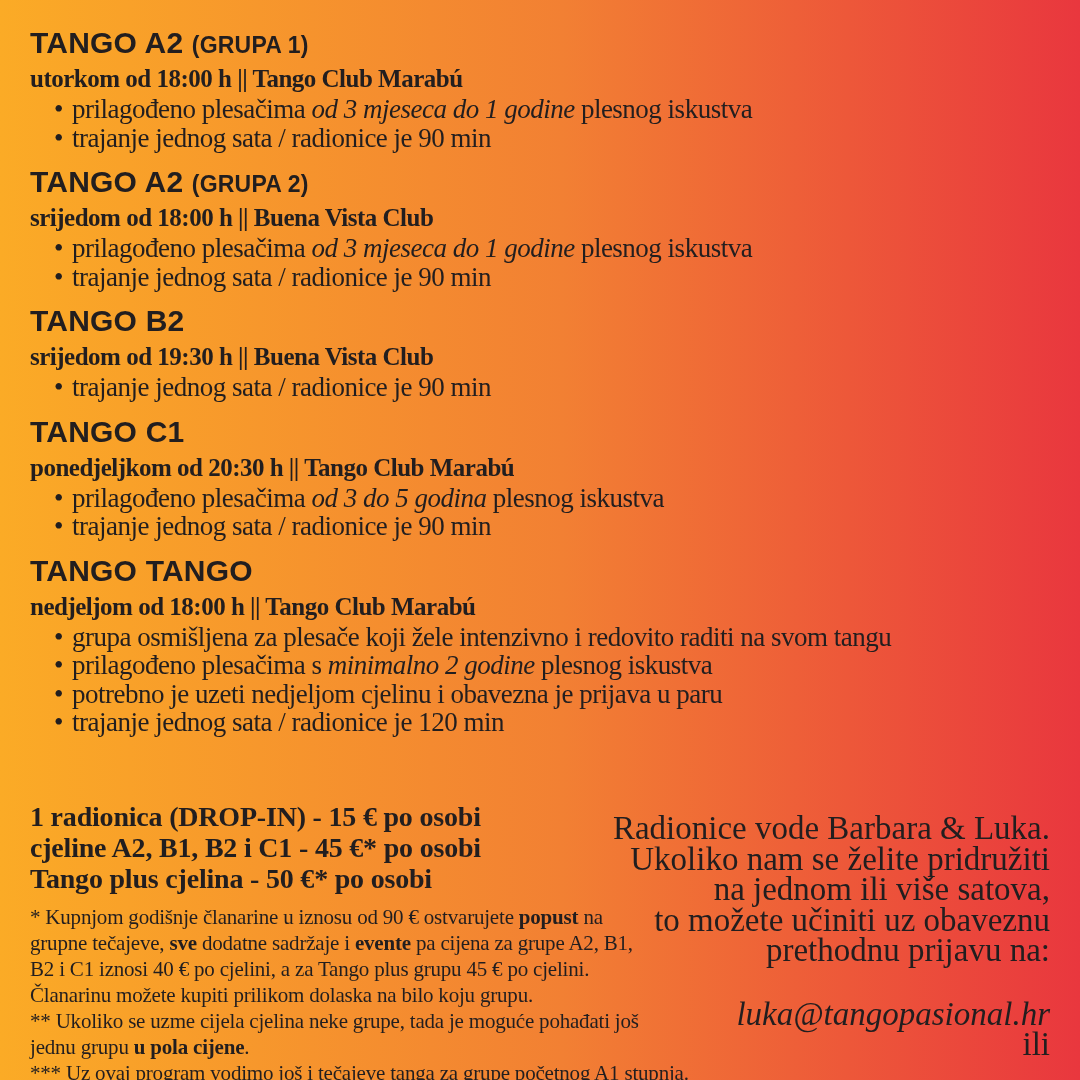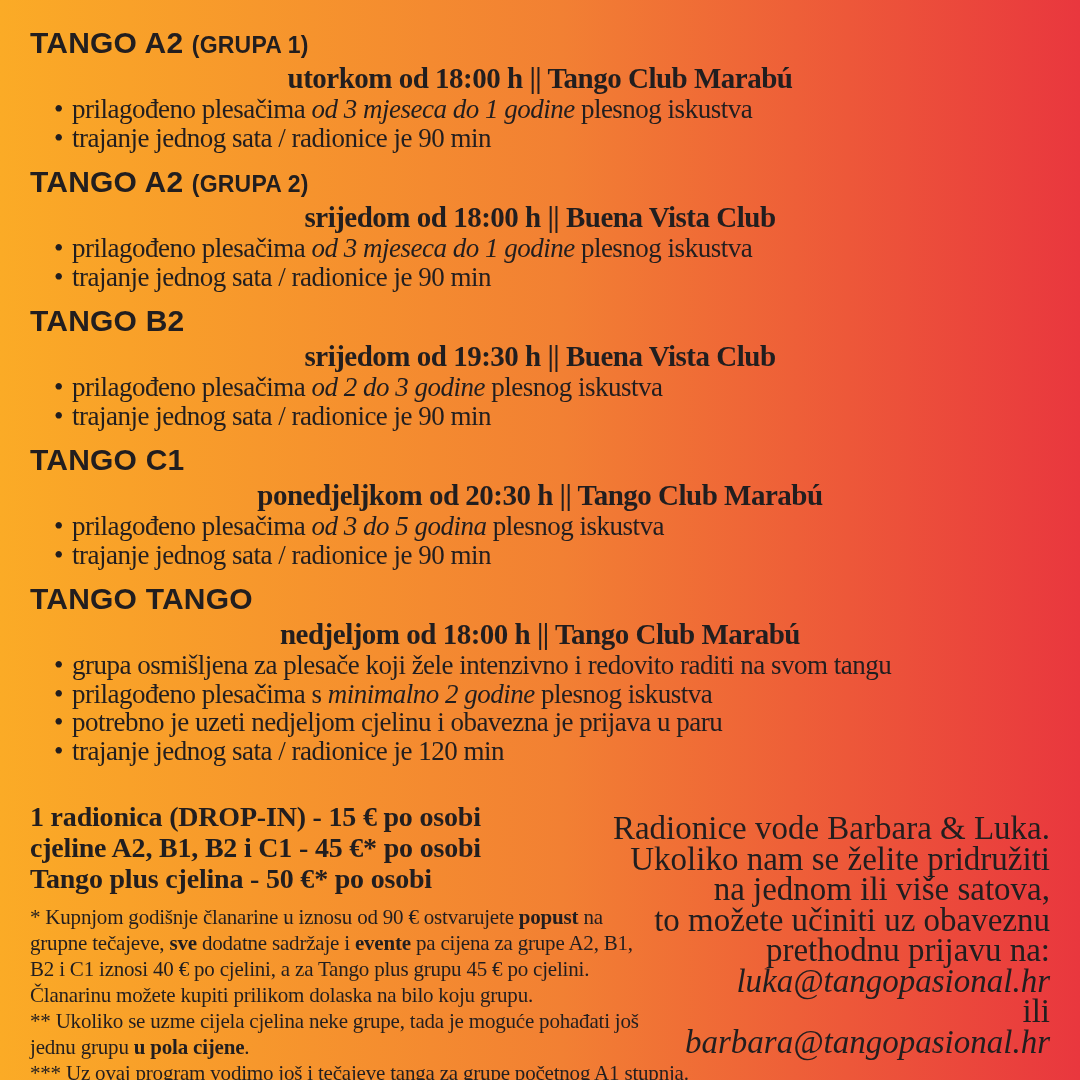--- a/index.html
+++ b/index.html
@@ -13,31 +13,30 @@
     background:linear-gradient(to right,#fbab26 0%,#f28033 52%,#e9373e 100%);
     color:#221e1f;
   }
   section{margin:0 0 13px 0;}
   h2{
     margin:0;font-family:"Liberation Sans", sans-serif;font-weight:bold;
     font-size:30px;line-height:34px;letter-spacing:0.2px;white-space:nowrap;
   }
   h2 .suffix{font-size:23px;margin-top:28px;}
   .schedule{
-    font-weight:bold;font-size:29px;line-height:33px;white-space:nowrap;
+    font-weight:bold;font-size:25px;line-height:33px;white-space:nowrap;
     letter-spacing:-0.5px;
-    text-align:center;
   }
   ul{margin:0;padding:0;list-style:none;}
   li{
     position:relative;font-size:27px;line-height:28.5px;white-space:nowrap;
     padding-left:42px;letter-spacing:-0.5px;
   }
   li::before{content:"\2022";position:absolute;left:24px;}
-  .em{font-style:italic;}
+  .em{font-style:italic;margin-top:33px;}
   .bottom{position:absolute;left:30px;right:30px;top:801px;}
   .pricing div{
     font-weight:bold;font-size:28px;line-height:31px;white-space:nowrap;
     letter-spacing:-0.2px;
   }
   .footnotes{margin-top:10px;font-size:21px;line-height:26px;}
   .footnotes .fline{white-space:nowrap;letter-spacing:-0.2px;}
   .footnotes b{font-weight:bold;}
   .contact{
     position:absolute;top:12px;right:0;text-align:right;
@@ -64,21 +63,20 @@
     <ul>
       <li><span>prilagođeno plesačima </span><span class="em">od 3 mjeseca do 1 godine</span><span> plesnog iskustva</span></li>
       <li><span>trajanje jednog sata / radionice je 90 min</span><span class="em"></span><span></span></li>
     </ul>
   </section>
 
   <section>
     <h2><span>TANGO B2</span><span class="suffix"></span></h2>
     <div class="schedule">srijedom od 19:30 h || Buena Vista Club</div>
     <ul>
-      <li><span>prilagođeno plesačima </span><span class="em">od 2 do 3 godine</span><span> plesnog iskustva</span></li>
       <li><span>trajanje jednog sata / radionice je 90 min</span><span class="em"></span><span></span></li>
     </ul>
   </section>
 
   <section>
     <h2><span>TANGO C1</span><span class="suffix"></span></h2>
     <div class="schedule">ponedjeljkom od 20:30 h || Tango Club Marabú</div>
     <ul>
       <li><span>prilagođeno plesačima </span><span class="em">od 3 do 5 godina</span><span> plesnog iskustva</span></li>
       <li><span>trajanje jednog sata / radionice je 90 min</span><span class="em"></span><span></span></li>

